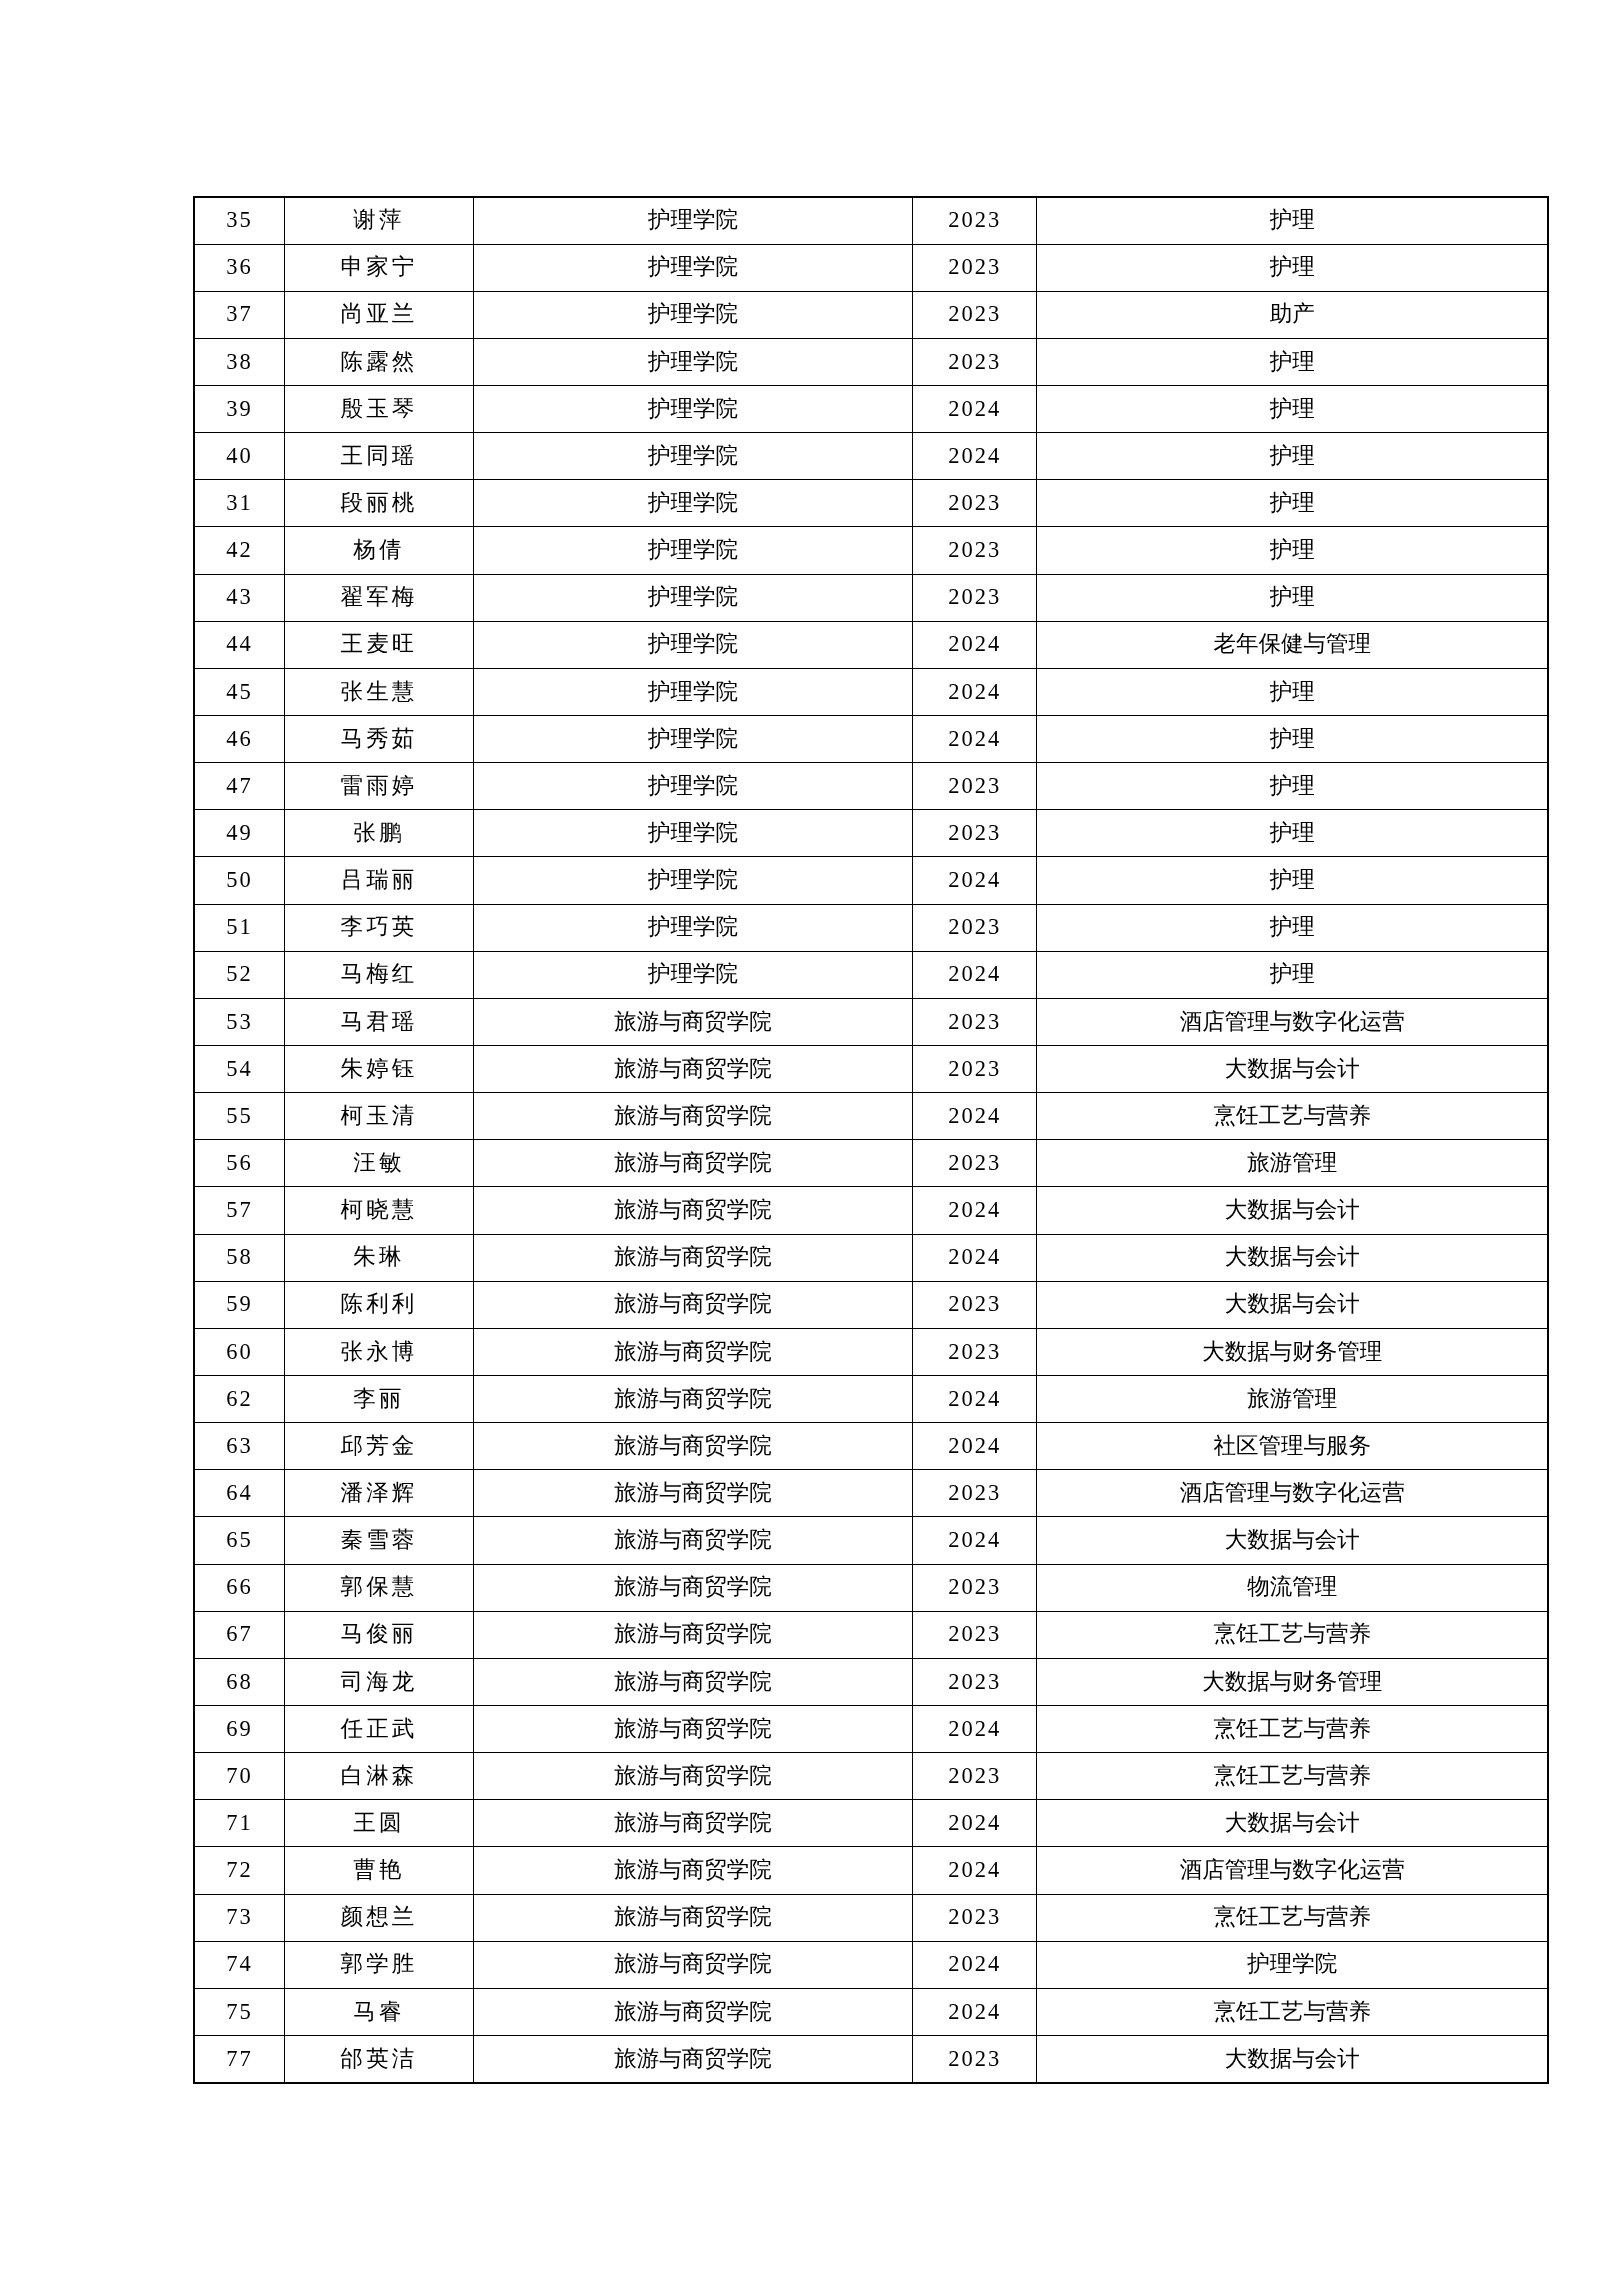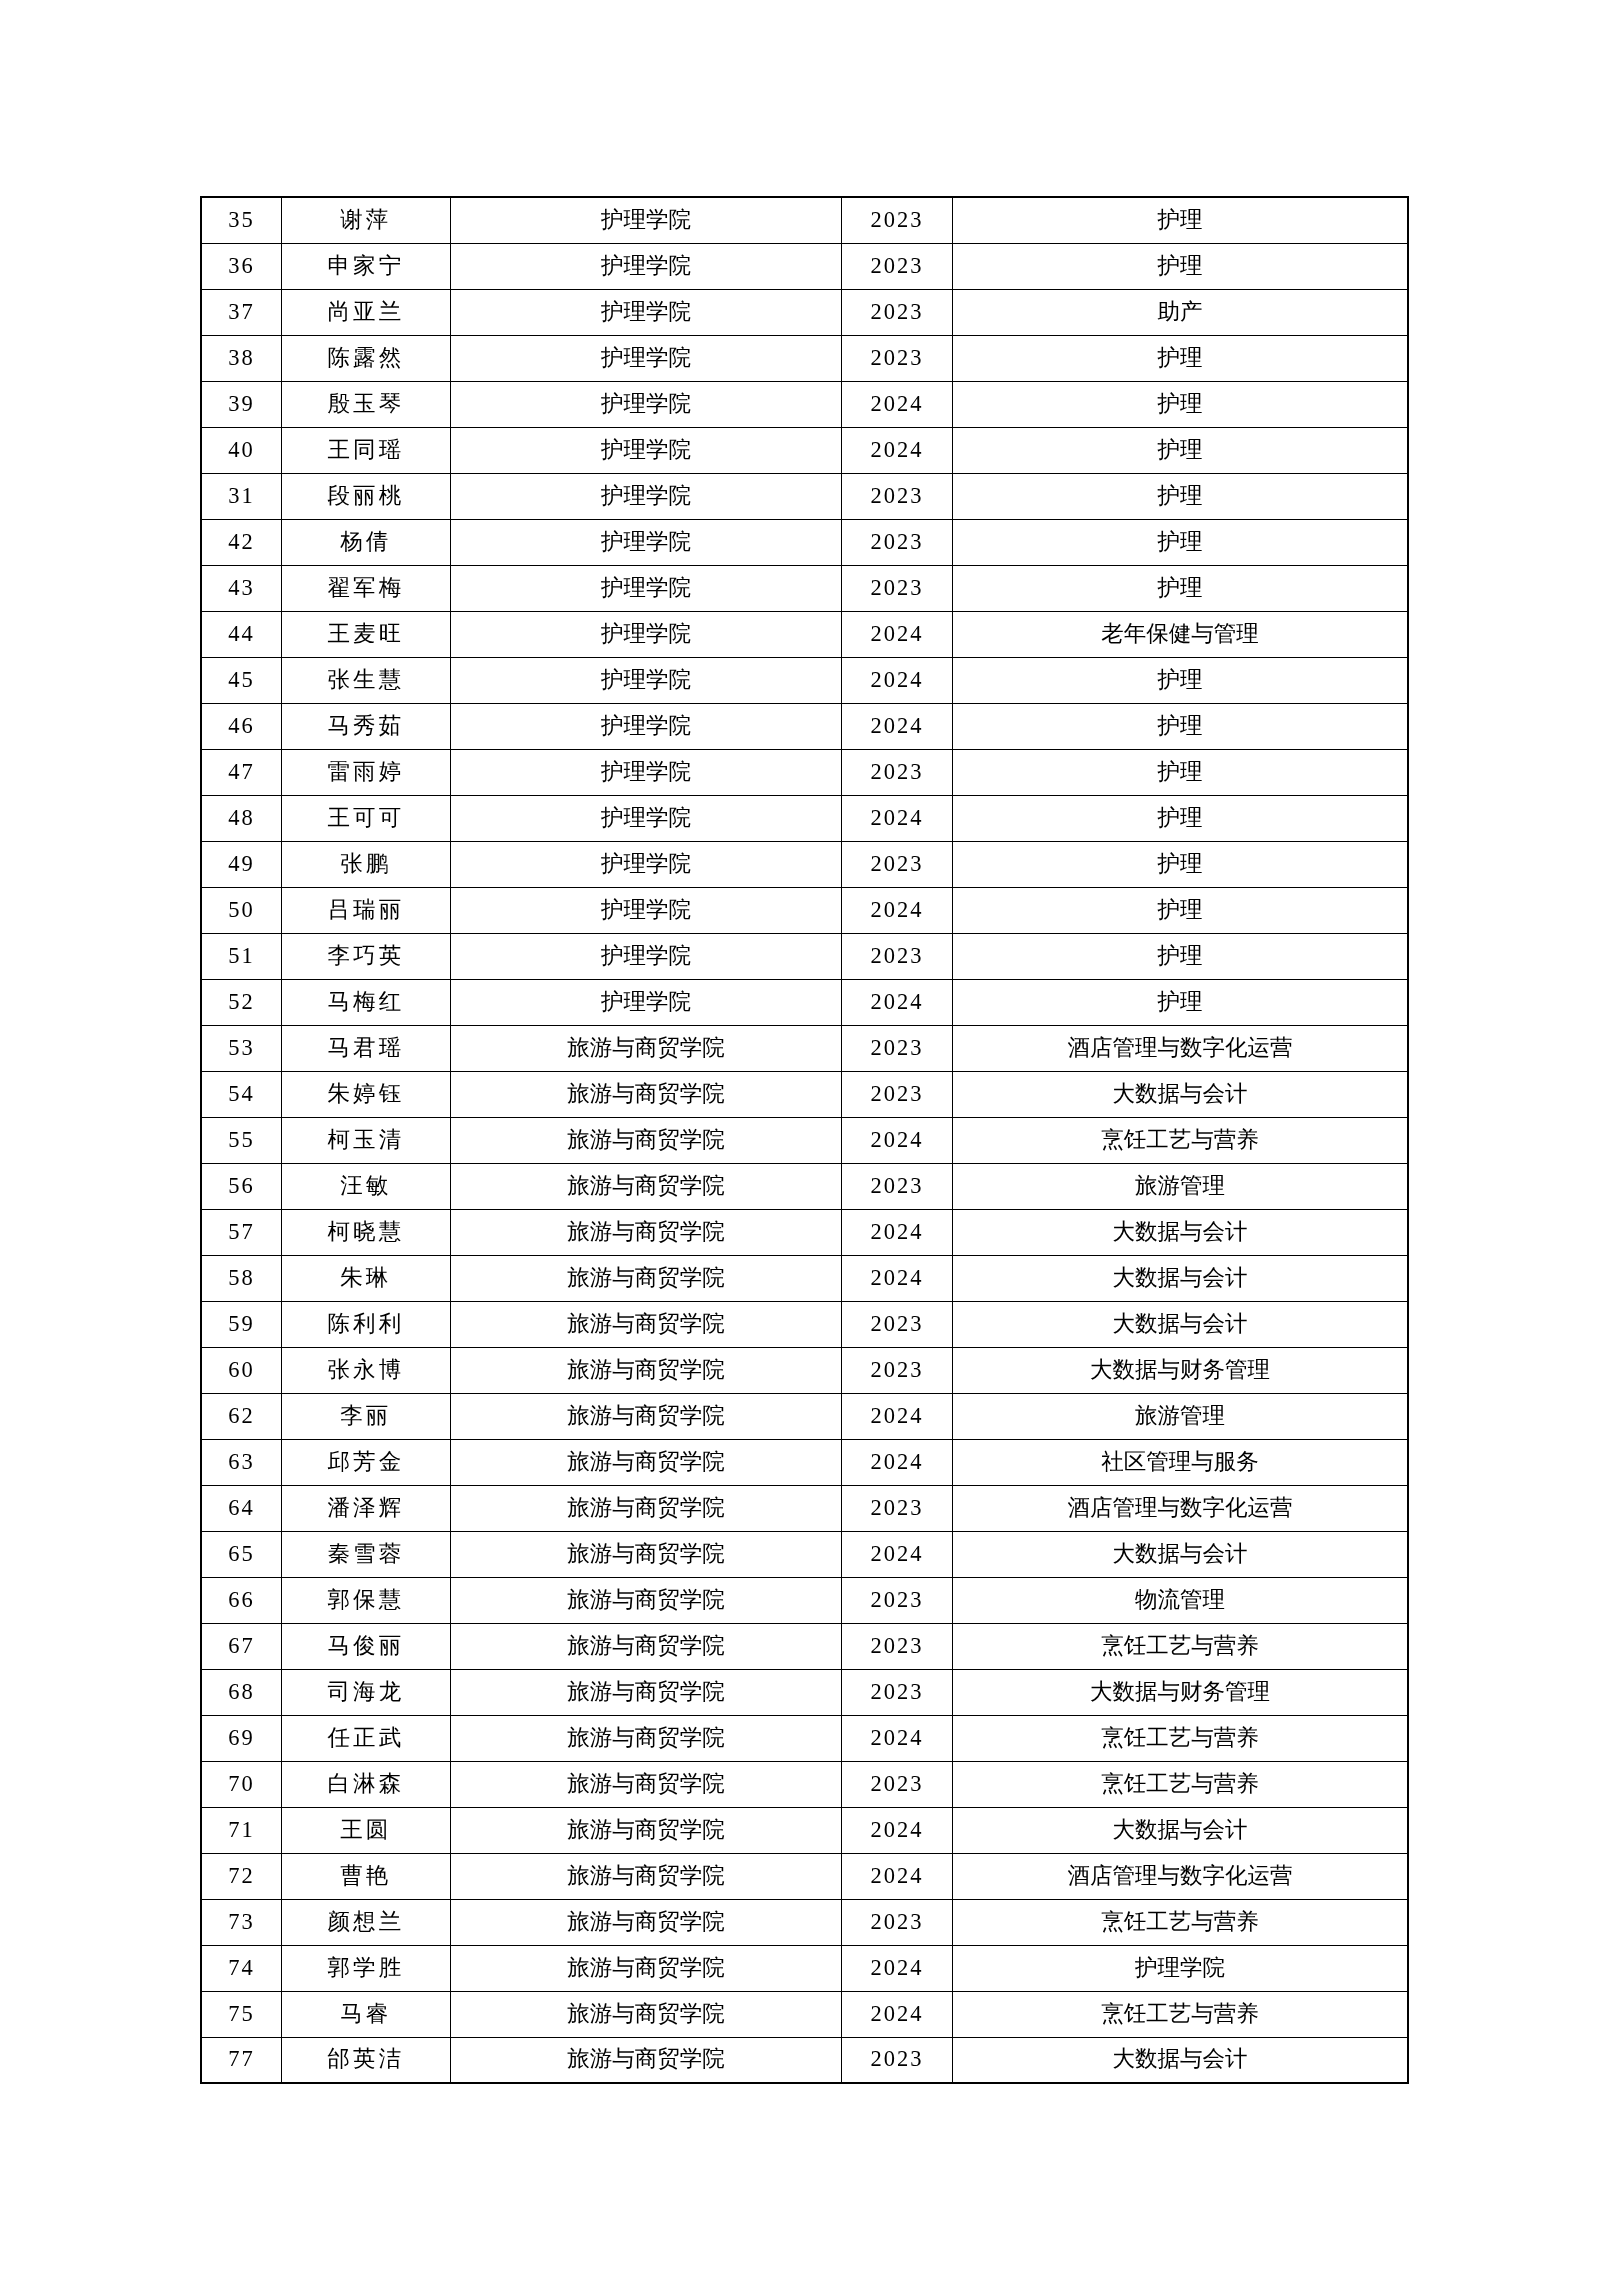--- a/index.html
+++ b/index.html
@@ -17,23 +17,23 @@
   .page {
     position: absolute;
     left: 0; top: 0;
     width: 1623px;
     height: 2295px;
     background: #ffffff;
     overflow: hidden;
   }
   table.roster {
     position: absolute;
-    left: 200px;
+    left: 193px;
     top: 196px;
-    width: 1209px;
+    width: 1356px;
     height: 1888px;
     border-collapse: collapse;
     table-layout: fixed;
     border: 2.6px solid #000000;
     padding-left: 40px;
   }
   table.roster td {
     border: 1.5px solid #000000;
     text-align: center;
     vertical-align: middle;
@@ -152,27 +152,20 @@
     <td class="cell-major">护理</td>
   </tr>
         <tr>
     <td class="cell-no">47</td>
     <td class="cell-name">雷雨婷</td>
     <td class="cell-college">护理学院</td>
     <td class="cell-year">2023</td>
     <td class="cell-major">护理</td>
   </tr>
         <tr>
-    <td class="cell-no">48</td>
-    <td class="cell-name">王可可</td>
-    <td class="cell-college">护理学院</td>
-    <td class="cell-year">2024</td>
-    <td class="cell-major">护理</td>
-  </tr>
-        <tr>
     <td class="cell-no">49</td>
     <td class="cell-name">张鹏</td>
     <td class="cell-college">护理学院</td>
     <td class="cell-year">2023</td>
     <td class="cell-major">护理</td>
   </tr>
         <tr>
     <td class="cell-no">50</td>
     <td class="cell-name">吕瑞丽</td>
     <td class="cell-college">护理学院</td>

